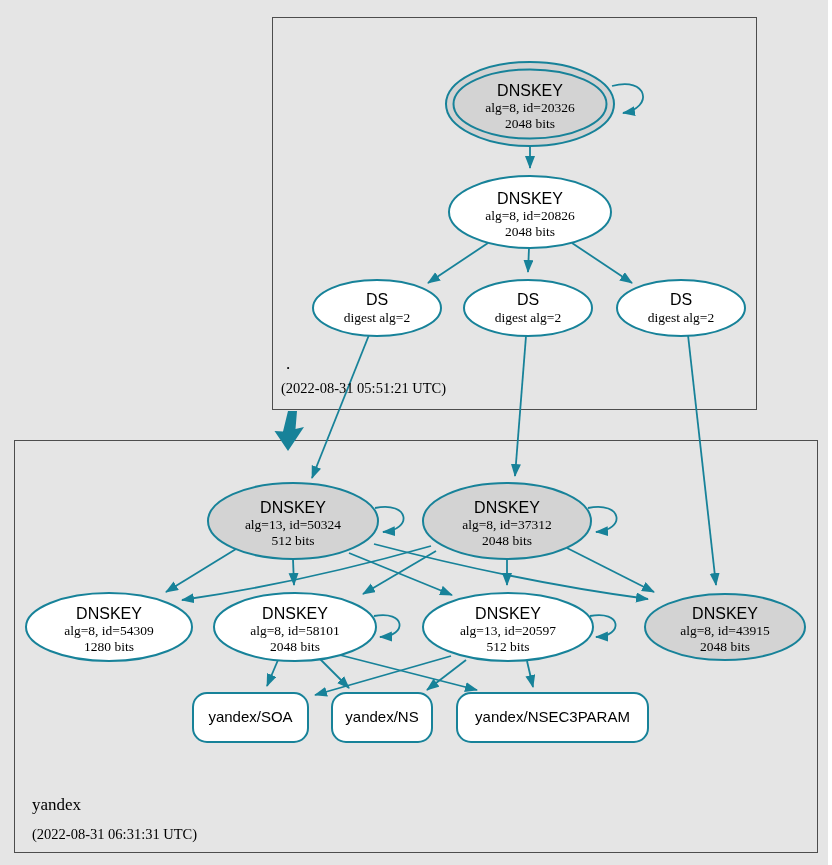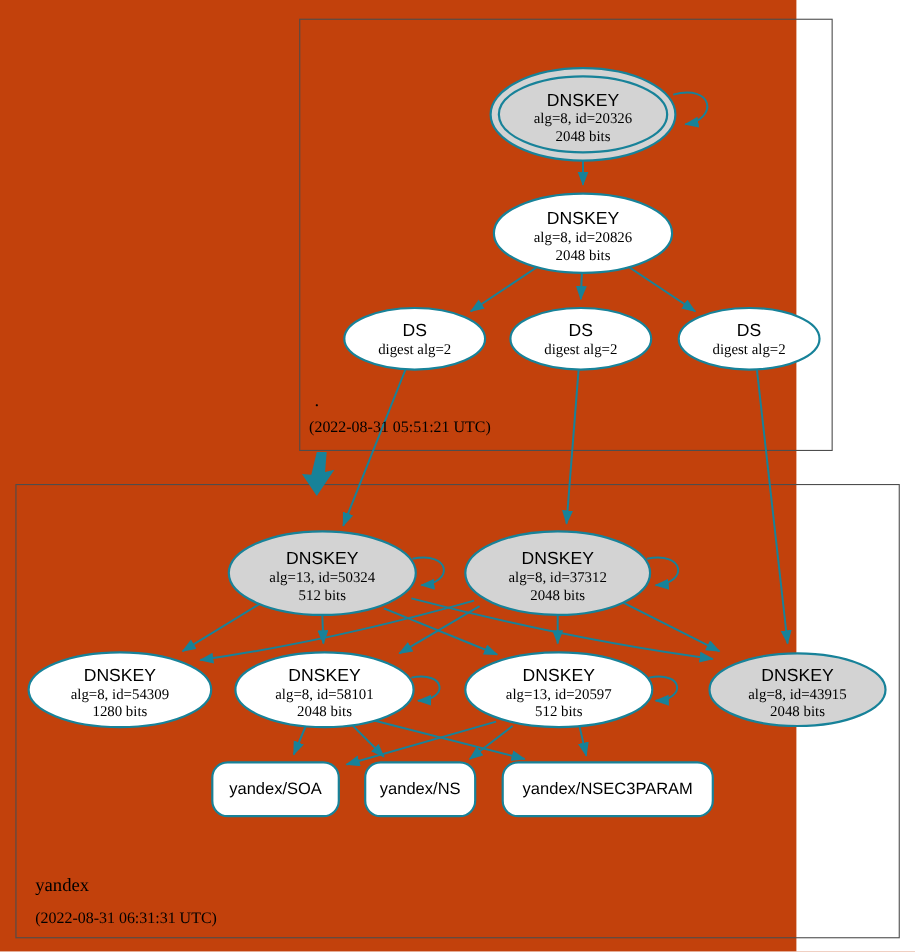--- a/index.html
+++ b/index.html
@@ -1,16 +1,16 @@
 <!DOCTYPE html>
 <html><head>
 <meta charset="utf-8">
 <style>
   html,body { margin:0; padding:0; background:#ffffff; }
-  .stage { position:relative; width:724px; height:865px; background:#c2410c; }
+  .stage { position:relative; width:828px; height:865px; background:#e5e5e5; }
   svg { display:block; }
   .node-title  { font-family:"Liberation Sans", sans-serif; font-size:16px; fill:#000; }
   .node-detail { font-family:"Liberation Serif", serif; font-size:13.5px; fill:#000; }
   .rr-label    { font-family:"Liberation Sans", sans-serif; font-size:15px; fill:#000; }
   .zone-label  { font-family:"Liberation Serif", serif; font-size:17px; fill:#000; }
   .zone-ts     { font-family:"Liberation Serif", serif; font-size:14.5px; fill:#000; }
   .edge   { fill:none; stroke:#178299; stroke-width:1.8; }
   .nshape { stroke:#178299; stroke-width:2; }
   .zbox   { fill:none; stroke:#4d4d4d; stroke-width:1; }
   text { text-anchor:middle; }

